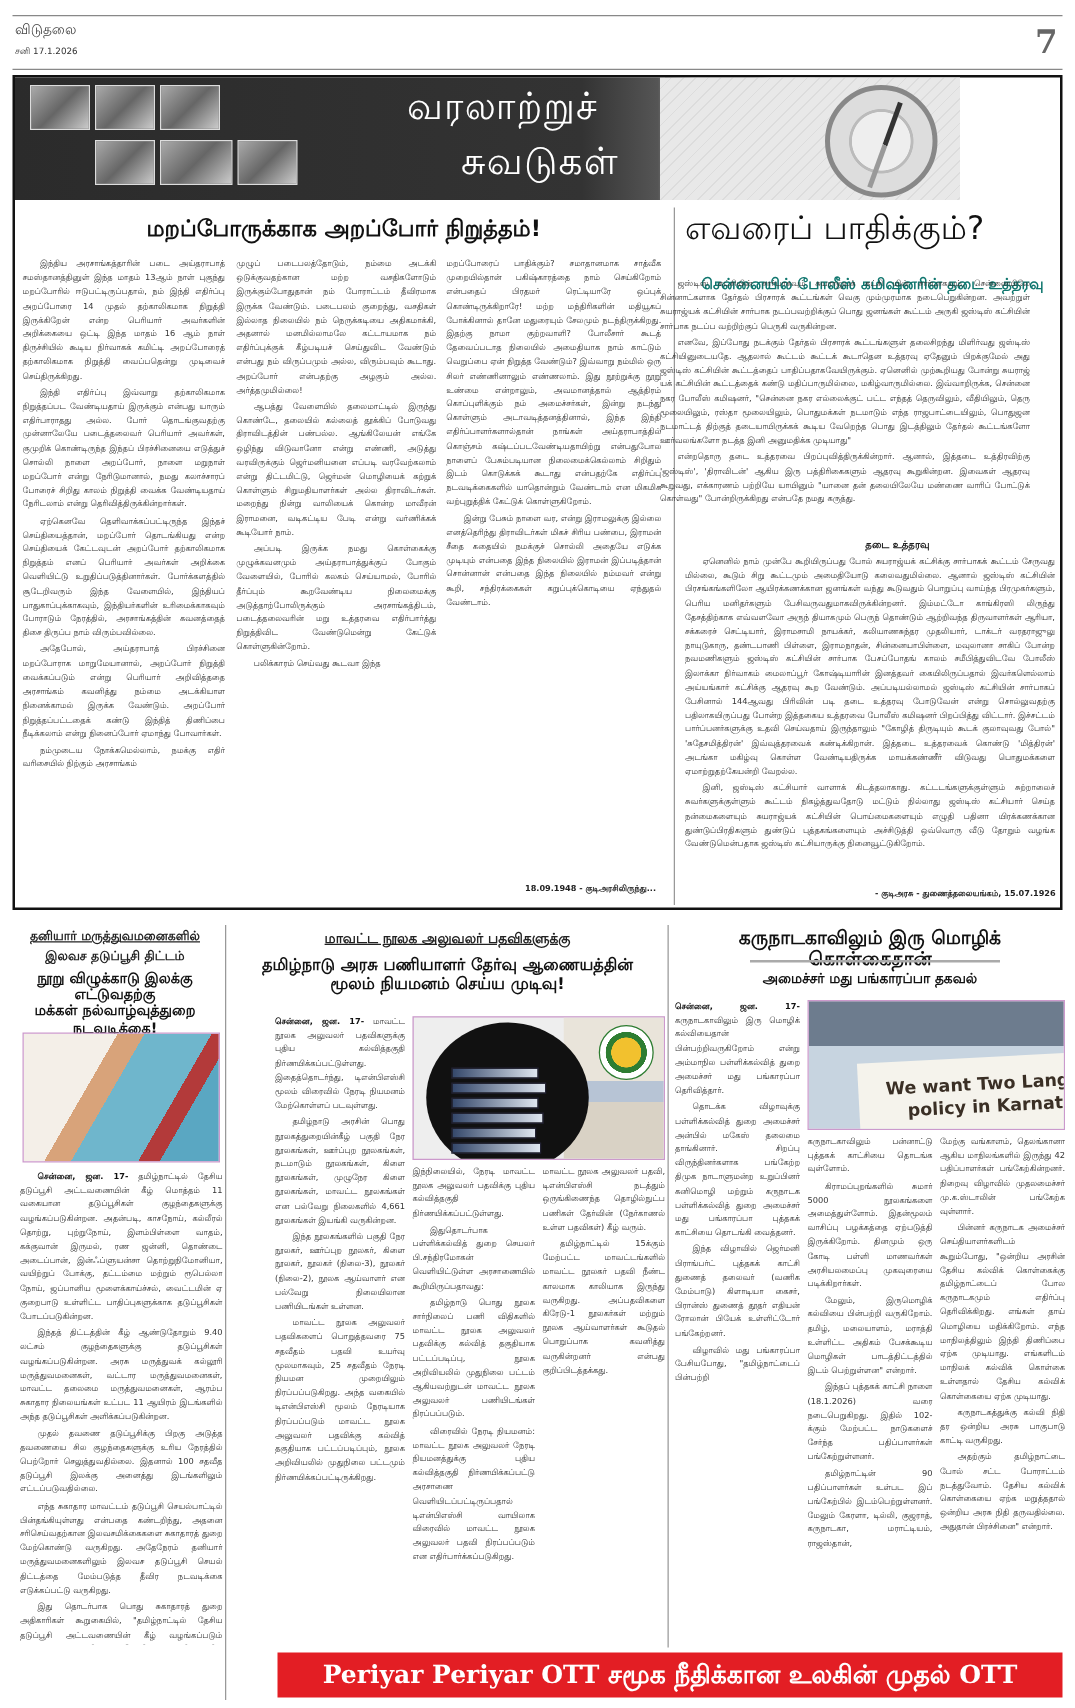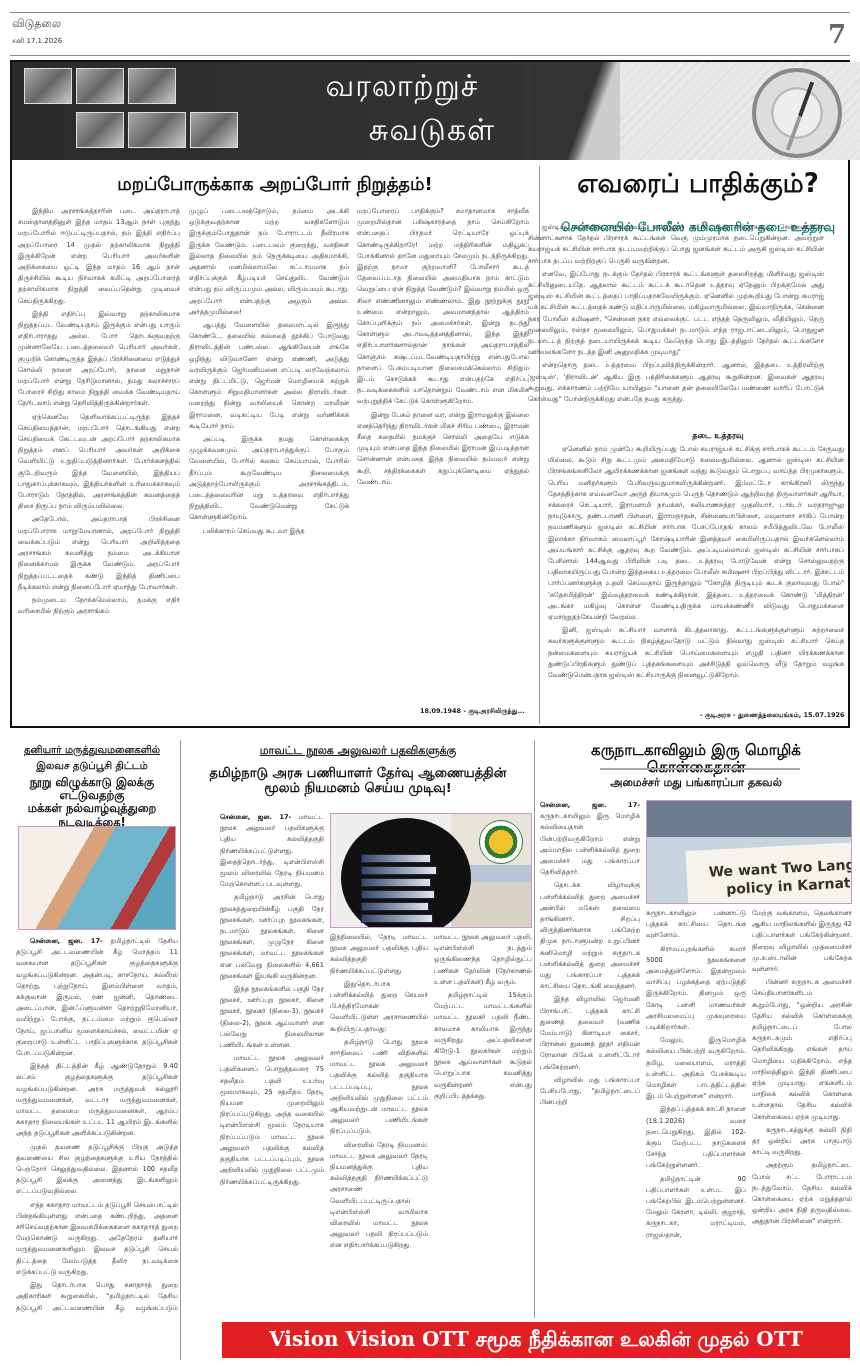--- a/index.html
+++ b/index.html
@@ -6,30 +6,30 @@
   html, body { width: 860px; height: 1366px; background: #fff; overflow: hidden; }
   body { font-family: "DejaVu Sans", "Liberation Sans", sans-serif; color: #222; position: relative; }
 
   .masthead { position: absolute; left: 10px; right: 10px; top: 12px; height: 44px; border-top: 1px solid #888; border-bottom: 1px solid #888; }
   .masthead .paper { position: absolute; left: 2px; top: 4px; font-size: 11px; color: #444; }
   .masthead .date { position: absolute; left: 2px; top: 24px; font-size: 7px; color: #333; }
   .masthead .pageno { position: absolute; right: 4px; top: 6px; font-family: "DejaVu Serif", serif; font-weight: bold; font-size: 26px; color: #666; }
 
   .top-frame { position: absolute; left: 10px; top: 60px; width: 840px; height: 668px; border: 2px solid #111; }
 
-  .banner { position: absolute; left: 12px; top: 62px; width: 848px; height: 98px; background: linear-gradient(90deg, #2b2b2b 0%, #333 60%, #555 68%, #ddd 72%, #eee 100%); overflow: hidden; }
+  .banner { position: absolute; left: 12px; top: 62px; width: 756px; height: 98px; background: linear-gradient(90deg, #2b2b2b 0%, #333 60%, #555 68%, #ddd 72%, #eee 100%); overflow: hidden; }
   .banner .slant { position: absolute; left: 520px; top: 0; width: 120px; height: 100%; background: linear-gradient(110deg, #333 45%, #777 50%, #ccc 55%); }
   .banner .map { position: absolute; right: 0; top: 0; width: 240px; height: 100%; background: repeating-linear-gradient(135deg, #e8e8e8 0 6px, #dcdcdc 6px 7px); }
   .banner .compass { position: absolute; right: 18px; top: 6px; width: 90px; height: 90px; border-radius: 50%; border: 4px solid #888; background: radial-gradient(circle, #eee 0 40%, #bbb 41% 44%, #ddd 45%); }
   .banner .compass::after { content: ""; position: absolute; left: 42px; top: 8px; width: 4px; height: 72px; background: linear-gradient(#333 50%, #999 50%); transform: rotate(20deg); }
   .banner .photo { position: absolute; width: 48px; height: 36px; background: linear-gradient(135deg, #aaa, #666 50%, #ccc); border: 1px solid #ddd; }
   .banner .title { position: absolute; left: 220px; top: 2px; width: 340px; text-align: center; color: #fff; font-family: "DejaVu Sans", sans-serif; font-size: 30px; line-height: 44px; letter-spacing: 1px; }
 
   .headline-main { position: absolute; left: 30px; top: 173px; width: 490px; text-align: center; font-size: 18px; font-weight: bold; color: #111; }
-  .headline-right { position: absolute; left: 548px; top: 168px; width: 300px; text-align: center; font-size: 26px; font-weight: bold; color: #111; }
+  .headline-right { position: absolute; left: 548px; top: 168px; width: 300px; font-size: 26px; font-weight: normal; color: #111; }
   .subhead-right { position: absolute; left: 548px; top: 220px; width: 300px; text-align: center; font-size: 12px; font-weight: bold; color: #0f766e; }
 
   .vdivider { position: absolute; width: 1px; background: #999; }
 
   .col { position: absolute; font-size: 6.6px; line-height: 11.2px; color: #333; text-align: justify; overflow: hidden; }
   .col p { text-indent: 14px; margin-bottom: 2px; }
   .col p.noindent { text-indent: 0; }
   .col b { color: #111; }
 
   .credit { position: absolute; font-size: 6.5px; font-weight: bold; color: #222; }
@@ -189,14 +189,14 @@
   <p>தமிழ்நாட்டின் 90 பதிப்பாளர்கள் உள்பட இப் பங்கேற்பில் இடம்பெற்றுள்ளனர். மேலும் கேரளா, டில்லி, குஜராத், கருநாடகா, மராட்டியம், ராஜஸ்தான்,</p>
 </div>
 <div class="col" style="left:752px;top:908px;width:100px;height:406px;">
   <p class="noindent">மேற்கு வங்காளம், தெலங்கானா ஆகிய மாநிலங்களில் இருந்து 42 பதிப்பாளர்கள் பங்கேற்கின்றனர். நிறைவு விழாவில் முதலமைச்சர் மு.க.ஸ்டாலின் பங்கேற்க வுள்ளார்.</p>
   <p>பின்னர் கருநாடக அமைச்சர் செய்தியாளர்களிடம் கூறும்போது, "ஒன்றிய அரசின் தேசிய கல்விக் கொள்கைக்கு தமிழ்நாட்டைப் போல கருநாடகமும் எதிர்ப்பு தெரிவிக்கிறது. எங்கள் தாய் மொழியை மதிக்கிறோம். எந்த மாநிலத்திலும் இந்தி திணிப்பை ஏற்க முடியாது. எங்களிடம் மாநிலக் கல்விக் கொள்கை உள்ளதால் தேசிய கல்விக் கொள்கையை ஏற்க முடியாது.</p>
   <p>கருநாடகத்துக்கு கல்வி நிதி தர ஒன்றிய அரசு பாகுபாடு காட்டி வருகிறது.</p>
   <p>அதற்கும் தமிழ்நாட்டை போல் சட்ட போராட்டம் நடத்துவோம். தேசிய கல்விக் கொள்கையை ஏற்க மறுத்ததால் ஒன்றிய அரசு நிதி தருவதில்லை. அதுதான் பிரச்சினை" என்றார்.</p>
 </div>
 
 <div class="ad-banner" style="background: rgb(227, 30, 36);">
-  <span>Vision Vision OTT  சமூக நீதிக்கான உலகின் முதல் OTT</span>
+  <span>Periyar Periyar OTT  சமூக நீதிக்கான உலகின் முதல் OTT</span>
 </div>
 
 </body></html>

